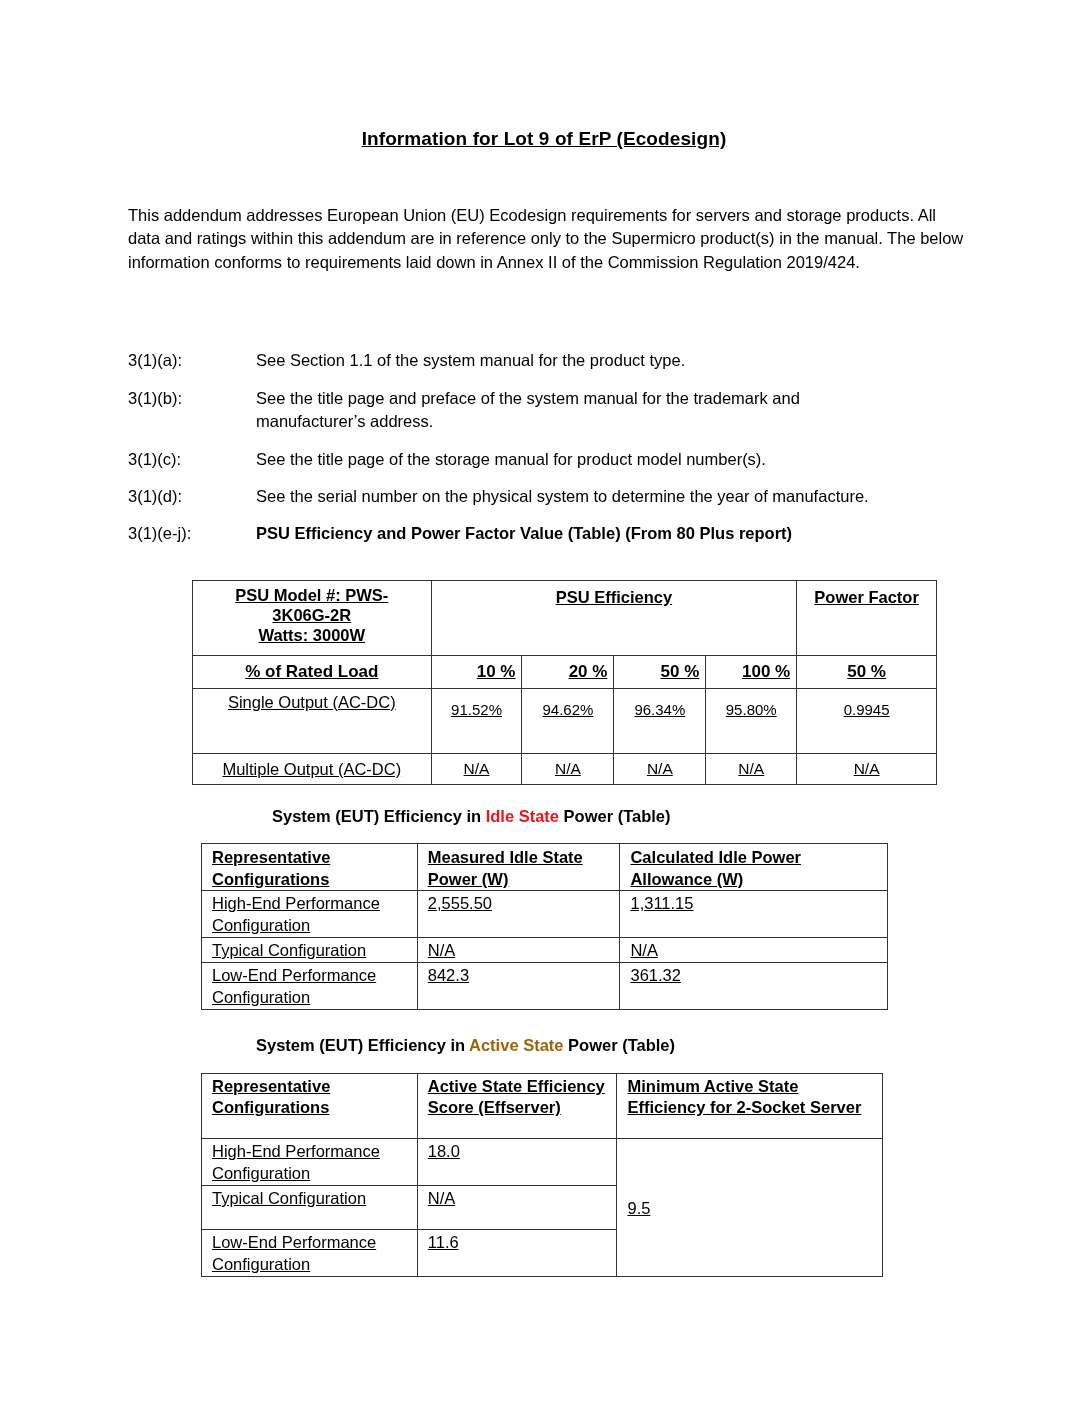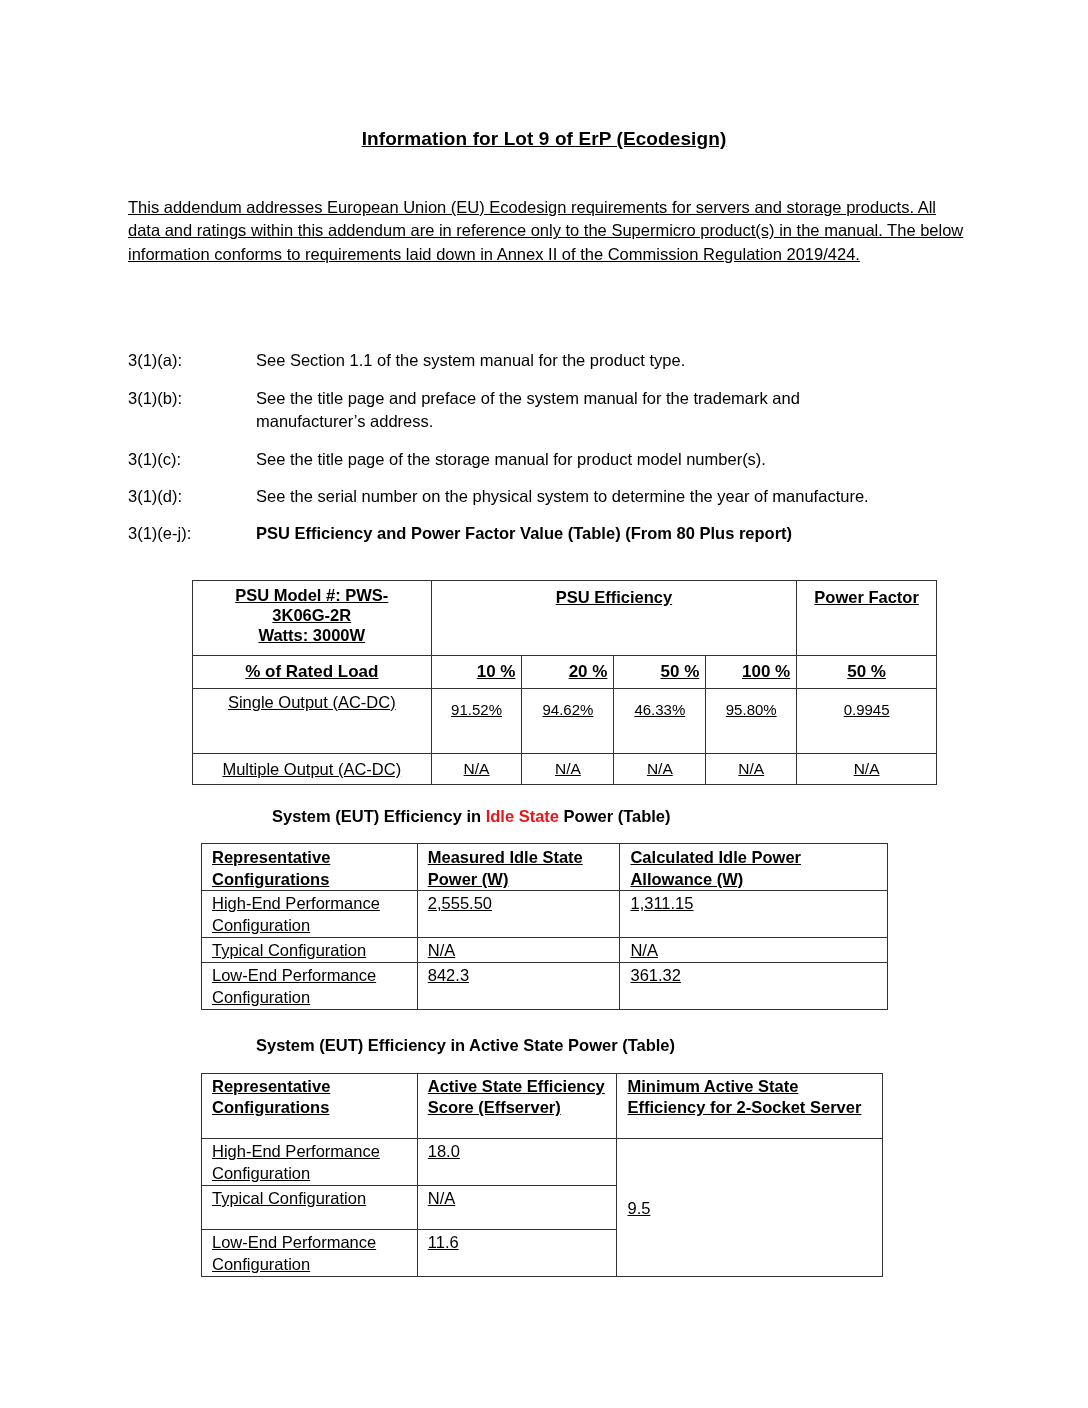--- a/index.html
+++ b/index.html
@@ -1,21 +1,21 @@
 <!DOCTYPE html>
 <html><head>
 <meta charset="utf-8">
 <style>
   html, body { margin: 0; padding: 0; background: #ffffff; }
   body { width: 1088px; height: 1408px; position: relative; overflow: hidden;
          font-family: "Liberation Sans", "DejaVu Sans", sans-serif; color: #000; }
   .page { position: absolute; left: 0; top: 0; width: 1088px; height: 1408px; }
   .title { position: absolute; left: 0; width: 1088px; top: 128px; text-align: center;
            font-weight: bold; font-size: 19px; text-decoration: underline; letter-spacing: 0.1px; }
-  .intro { position: absolute; left: 128px; top: 196px; width: 840px; font-size: 16.5px; line-height: 23.3px; text-decoration: underline; }
+  .intro { position: absolute; left: 128px; top: 204px; width: 840px; font-size: 16.5px; line-height: 23.3px; }
   .req { position: absolute; left: 128px; font-size: 16.5px; line-height: 23px; }
   .req .code { position: absolute; left: 0; top: 0; width: 120px; }
   .req .text { position: absolute; left: 128px; top: 0; width: 700px; }
   .req .text.bold { font-weight: bold; }
   table { border-collapse: collapse; position: absolute; font-size: 16.5px; }
   td, th { border: 1.5px solid #333; padding: 0; text-decoration: underline; }
   
   #psu { left: 192px; top: 580px; width: 745px; }
   #psu th { font-weight: bold; text-align: center; vertical-align: top; }
   #psu td { text-align: center; vertical-align: top; }
@@ -93,21 +93,21 @@
       <th class="num">10 %</th>
       <th class="num">20 %</th>
       <th class="num">50 %</th>
       <th class="num">100 %</th>
       <th>50 %</th>
     </tr>
     <tr class="row1">
       <td>Single Output (AC-DC)</td>
       <td class="val">91.52%</td>
       <td class="val">94.62%</td>
-      <td class="val">46.33%</td>
+      <td class="val">96.34%</td>
       <td class="val">95.80%</td>
       <td class="val">0.9945</td>
     </tr>
     <tr class="row2">
       <td>Multiple Output (AC-DC)</td>
       <td class="val">N/A</td>
       <td class="val">N/A</td>
       <td class="val">N/A</td>
       <td class="val">N/A</td>
       <td class="val">N/A</td>
@@ -142,21 +142,21 @@
     </tr>
     <tr>
       <td>Low-End Performance Configuration</td>
       <td>842.3</td>
       <td>361.32</td>
     </tr>
   </tbody>
     </table>
 
   <div class="sec-title" style="left:256px; top:1036px;">
-    <span>System (EUT) Efficiency in </span><span class="red" style="color: #000000;">Active State</span><span> Power (Table)</span>
+    <span>System (EUT) Efficiency in </span><span class="red" style="color: #a16207;">Active State</span><span> Power (Table)</span>
   </div>
   <table id="active">
     <colgroup>
         <col style="width:216px">
         <col style="width:200px">
         <col style="width:266px">
       </colgroup>
     <tbody>
         <tr>
       <th style="height:62px;">Representative Configurations</th>

